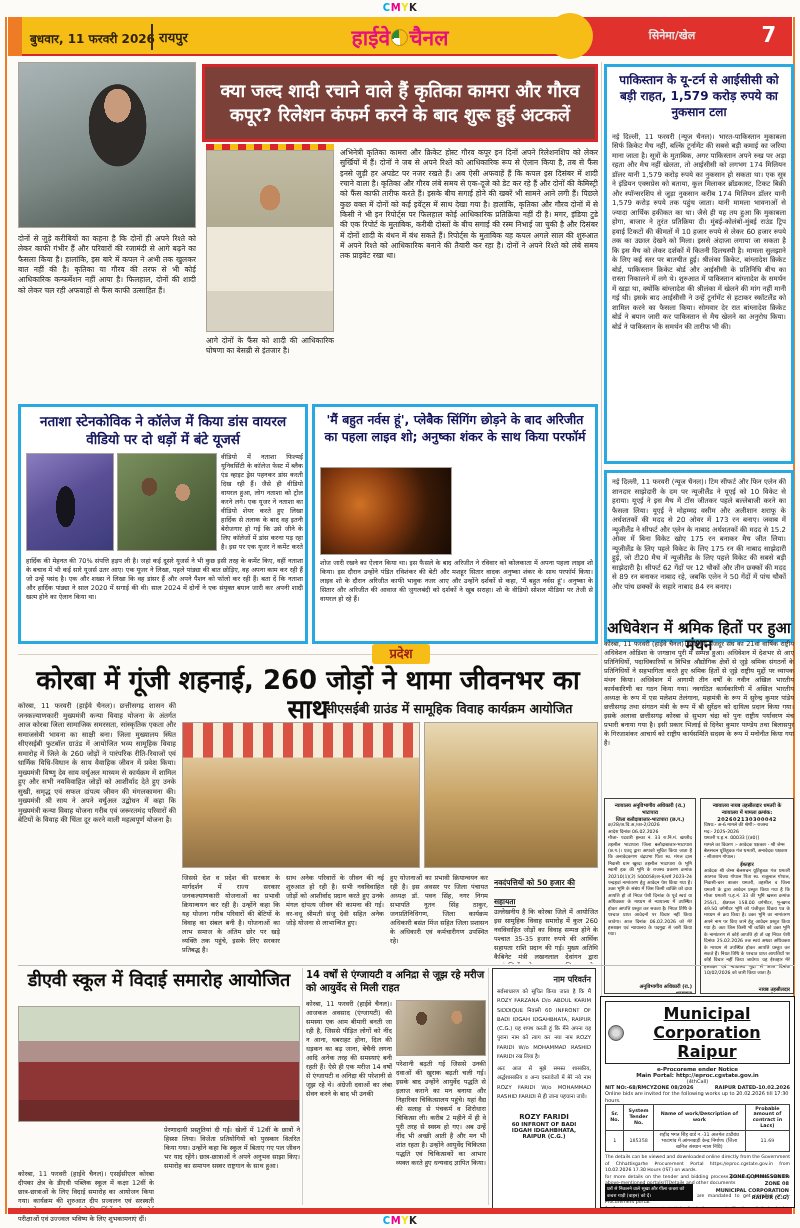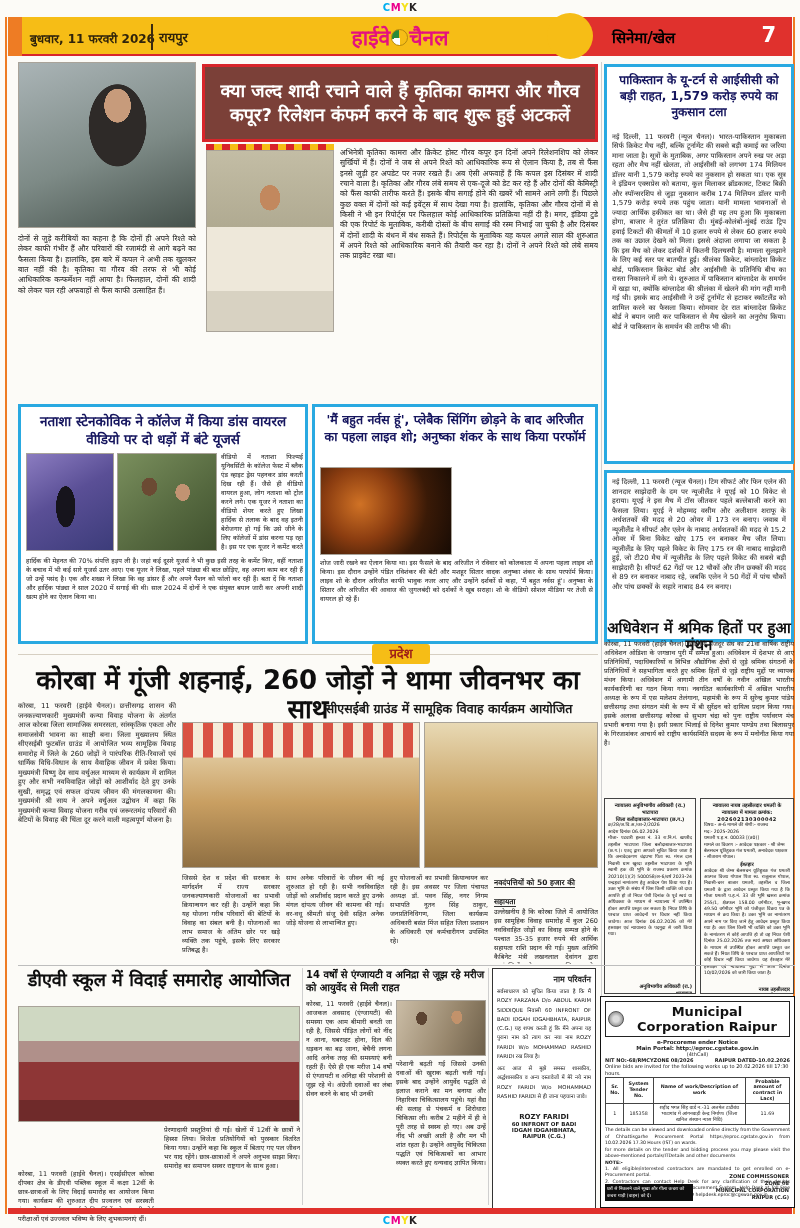--- a/index.html
+++ b/index.html
@@ -33,41 +33,42 @@
 
   <div class="abs" style="left:8px;top:17px;width:784px;height:39px;background:#f6bd16;border-bottom:2px solid #d8252a;"></div>
   <div class="abs" style="left:8px;top:17px;width:14px;height:39px;background:#ee7c24;"></div>
   <div class="abs" style="left:30px;top:30px;font-size:12px;font-weight:bold;color:#2f230b;">बुधवार, 11 फरवरी 2026</div>
   <div class="abs" style="left:151px;top:24px;width:1.5px;height:26px;background:#3a2a10;"></div>
   <div class="abs" style="left:159px;top:28px;font-size:13px;font-weight:bold;color:#2f230b;">रायपुर</div>
   <div class="abs" style="left:290px;top:23px;width:220px;text-align:center;font-size:21px;font-weight:800;color:#e5117e;">
     <span>हाईवे</span><span style="display:inline-block;width:15px;height:15px;border-radius:50%;background:conic-gradient(#f6bd16 0 50%,#ffffff 50% 72%,#2a8a3a 72% 100%);border:1.5px solid #b5890d;vertical-align:-1px;margin:0 1px;"></span><span>चैनल</span>
   </div>
   <div class="abs" style="left:570px;top:17px;width:222px;height:39px;background:#e0312d;">
-    <div class="abs" style="left:42px;top:10px;width:120px;font-size:15px;font-weight:bold;color:#000000;">सिनेमा/खेल</div>
+    <div class="abs" style="left:42px;top:10px;width:120px;text-align:center;font-size:11px;font-weight:bold;color:#e5e5e5;">सिनेमा/खेल</div>
     <div class="abs" style="right:16px;top:6px;font-size:21px;font-weight:bold;color:#fff;">7</div>
   </div>
   <div class="abs" style="left:547px;top:13px;width:46px;height:46px;border-radius:50%;background:#f6bd16;"></div>
 
   <div class="abs" style="left:601px;top:62px;width:1px;height:1143px;background:#cfcfcf;"></div>
 
   <div class="abs photo" style="left:18px;top:62px;width:178px;height:166px;background:
       radial-gradient(ellipse 22px 28px at 56% 26%, #c79b7b 0%, #c79b7b 60%, rgba(0,0,0,0) 61%),
       radial-gradient(ellipse 52px 74px at 56% 38%, #2e2a28 0%, #2e2a28 55%, rgba(0,0,0,0) 56%),
       linear-gradient(160deg,#aab4b6,#7d8a86 55%,#46524c);"></div>
   <div class="abs" style="left:202px;top:64px;width:396px;height:78px;background:#7b4038;border:3px solid #d8252a;display:flex;align-items:center;justify-content:center;padding:2px 10px;">
     <div style="color:#fff;font-weight:bold;font-size:18px;line-height:1.35;text-align:center;">क्या जल्द शादी रचाने वाले हैं कृतिका कामरा और गौरव कपूर? रिलेशन कंफर्म करने के बाद शुरू हुई अटकलें</div>
   </div>
   <div class="abs" style="left:206px;top:144px;width:128px;height:6px;background:repeating-linear-gradient(90deg,#d8252a 0 8px,#f6bd16 8px 16px);"></div>
   <div class="abs photo" style="left:206px;top:150px;width:128px;height:182px;background:
       radial-gradient(ellipse 17px 21px at 50% 26%, #c2885e 0%, #c2885e 60%, rgba(0,0,0,0) 61%),
       linear-gradient(rgba(0,0,0,0) 0 42%, #eee8da 42% 78%, #d8d2c2 78%),
       linear-gradient(#c3bda5,#a8a289 60%,#8d8770);"></div>
   <div class="abs t75 j" style="left:340px;top:148px;width:258px;height:252px;"><span>अभिनेत्री कृतिका कामरा और क्रिकेट होस्ट गौरव कपूर इन दिनों अपने रिलेशनशिप को लेकर सुर्खियों में हैं। दोनों ने जब से अपने रिश्ते को आधिकारिक रूप से ऐलान किया है, तब से फैंस इनसे जुड़ी हर अपडेट पर नजर रखते हैं। अब ऐसी अफवाहें हैं कि कपल इस दिसंबर में शादी रचाने वाला है। कृतिका और गौरव लंबे समय से एक-दूजे को डेट कर रहे हैं और दोनों की केमिस्ट्री को फैंस काफी तारीफ करते हैं। इसके बीच सगाई होने की खबरें भी सामने आने लगी हैं। पिछले कुछ वक्त में दोनों को कई इवेंट्स में साथ देखा गया है।</span> <span>हालांकि, कृतिका और गौरव दोनों में से किसी ने भी इन रिपोर्ट्स पर फिलहाल कोई आधिकारिक प्रतिक्रिया नहीं दी है। मगर, इंडिया टुडे की एक रिपोर्ट के मुताबिक, करीबी दोस्तों के बीच सगाई की रस्म निभाई जा चुकी है और दिसंबर में दोनों शादी के बंधन में बंध सकते हैं। रिपोर्ट्स के मुताबिक यह कपल अगले साल की शुरुआत में अपने रिश्ते को आधिकारिक बनाने की तैयारी कर रहा है। दोनों ने अपने रिश्ते को लंबे समय तक प्राइवेट रखा था।</span></div>
   <div class="abs t75 j" style="left:18px;top:234px;width:178px;height:166px;">दोनों से जुड़े करीबियों का कहना है कि दोनों ही अपने रिश्ते को लेकर काफी गंभीर हैं और परिवारों की रजामंदी से आगे बढ़ने का फैसला किया है। हालांकि, इस बारे में कपल ने अभी तक खुलकर बात नहीं की है। कृतिका या गौरव की तरफ से भी कोई आधिकारिक कन्फर्मेशन नहीं आया है। फिलहाल, दोनों की शादी को लेकर चल रही अफवाहों से फैंस काफी उत्साहित हैं।</div>
+  <div class="abs t75 j" style="left:206px;top:336px;width:128px;height:64px;">आगे दोनों के फैंस को शादी की आधिकारिक घोषणा का बेसब्री से इंतजार है।</div>
 
   <div class="abs boxblue" style="left:604px;top:64px;width:190px;height:400px;padding:5px;">
     <div class="headline-navy" style="font-size:12px;margin-bottom:12px;">पाकिस्तान के यू-टर्न से आईसीसी को बड़ी राहत, 1,579 करोड़ रुपये का नुकसान टला</div>
     <div class="t7 j" style="height:338px;">नई दिल्ली, 11 फरवरी (न्यूज चैनल)। भारत-पाकिस्तान मुकाबला सिर्फ क्रिकेट मैच नहीं, बल्कि टूर्नामेंट की सबसे बड़ी कमाई का जरिया माना जाता है। सूत्रों के मुताबिक, अगर पाकिस्तान अपने रुख पर अड़ा रहता और मैच नहीं खेलता, तो आईसीसी को लगभग 174 मिलियन डॉलर यानी 1,579 करोड़ रुपये का नुकसान हो सकता था। एक सूत्र ने इंडियन एक्सप्रेस को बताया, कुल मिलाकर ब्रॉडकास्ट, टिकट बिक्री और स्पॉन्सरशिप से जुड़ा नुकसान करीब 174 मिलियन डॉलर यानी 1,579 करोड़ रुपये तक पहुंच जाता। यानी मामला भावनाओं से ज्यादा आर्थिक हकीकत का था। जैसे ही यह तय हुआ कि मुकाबला होगा, बाजार ने तुरंत प्रतिक्रिया दी। मुंबई-कोलंबो-मुंबई राउंड ट्रिप हवाई टिकटों की कीमतों में 10 हजार रुपये से लेकर 60 हजार रुपये तक का उछाल देखने को मिला। इससे अंदाजा लगाया जा सकता है कि इस मैच को लेकर दर्शकों में कितनी दिलचस्पी है। मामला सुलझाने के लिए कई स्तर पर बातचीत हुई। श्रीलंका क्रिकेट, बांग्लादेश क्रिकेट बोर्ड, पाकिस्तान क्रिकेट बोर्ड और आईसीसी के प्रतिनिधि बीच का रास्ता निकालने में लगे थे। शुरुआत में पाकिस्तान बांग्लादेश के समर्थन में खड़ा था, क्योंकि बांग्लादेश की श्रीलंका में खेलने की मांग नहीं मानी गई थी। इसके बाद आईसीसी ने उन्हें टूर्नामेंट से हटाकर स्कॉटलैंड को शामिल करने का फैसला किया। सोमवार देर रात बांग्लादेश क्रिकेट बोर्ड ने बयान जारी कर पाकिस्तान से मैच खेलने का अनुरोध किया। बोर्ड ने पाकिस्तान के समर्थन की तारीफ भी की।</div>
   </div>
 
   <div class="abs boxblue" style="left:604px;top:470px;width:190px;height:172px;padding:5px;">
     <div class="t7 j" style="height:118px;">नई दिल्ली, 11 फरवरी (न्यूज चैनल)। टिम सीफर्ट और फिन एलेन की शानदार साझेदारी के दम पर न्यूजीलैंड ने यूएई को 10 विकेट से हराया। यूएई ने इस मैच में टॉस जीतकर पहले बल्लेबाजी करने का फैसला लिया। यूएई ने मोहम्मद वसीम और अलीशान शराफू के अर्धशतकों की मदद से 20 ओवर में 173 रन बनाए। जवाब में न्यूजीलैंड ने सीफर्ट और एलेन के नाबाद अर्धशतकों की मदद से 15.2 ओवर में बिना विकेट खोए 175 रन बनाकर मैच जीत लिया। न्यूजीलैंड के लिए पहले विकेट के लिए 175 रन की नाबाद साझेदारी हुई, जो टी20 मैच में न्यूजीलैंड के लिए पहले विकेट की सबसे बड़ी साझेदारी है। सीफर्ट 62 गेंदों पर 12 चौकों और तीन छक्कों की मदद से 89 रन बनाकर नाबाद रहे, जबकि एलेन ने 50 गेंदों में पांच चौकों और पांच छक्कों के सहारे नाबाद 84 रन बनाए।</div>
   </div>
 
@@ -159,21 +160,21 @@
     <div class="j" style="font-size:5.3px;line-height:1.75;color:#111;margin-top:3px;">अतः आज से मुझे समस्त शासकीय, अर्द्धशासकीय व अन्य दस्तावेजों में मेरे नये नाम ROZY FARIDI W/o MOHAMMAD RASHID FARIDI से ही जाना पहचाना जावे।</div>
     <div style="font-size:7px;font-weight:bold;text-align:center;margin-top:12px;">ROZY FARIDI</div>
     <div style="font-size:5.5px;font-weight:bold;text-align:center;">60 INFRONT OF BADI</div>
     <div style="font-size:5.5px;font-weight:bold;text-align:center;">IDGAH IDGAHBHATA,</div>
     <div style="font-size:5.5px;font-weight:bold;text-align:center;">RAIPUR (C.G.)</div>
   </div>
 
   <div class="abs" style="left:600px;top:996px;width:195px;height:212px;border:1.5px solid #111;background:#fff;padding:4px;overflow:hidden;">
     <div style="display:flex;align-items:center;border:1.5px solid #222;padding:2px;">
       <span style="display:inline-block;width:14px;height:14px;border-radius:50%;border:1.5px solid #555;background:radial-gradient(circle,#ddd 30%,#999 70%);margin-right:3px;flex:0 0 auto;"></span>
-      <span style="flex:1;text-align:center;font-size:13px;font-weight:bold;color:#111;">Municipal Corporation Raipur</span>
+      <span style="flex:1;text-align:center;font-size:16px;font-weight:bold;color:#111;text-decoration:underline;">Municipal Corporation Raipur</span>
     </div>
     <div style="font-size:5.5px;font-weight:bold;text-align:center;margin-top:2px;">e-Procoreme ender Notice</div>
     <div style="font-size:5.5px;font-weight:bold;text-align:center;">Main Portal: http://eproc.cgstate.gov.in</div>
     <div style="font-size:5px;text-align:center;">(4thCall)</div>
     <div style="display:flex;justify-content:space-between;font-size:5px;font-weight:bold;">
       <span>NIT NO:-68/RMCYZONE 08/2026</span>
       <span>RAIPUR DATED-10.02.2026</span>
     </div>
     <div class="t5">Online bids are invited for the following works up to 20.02.2026 till 17:30 hours.</div>
     <table class="mc">

